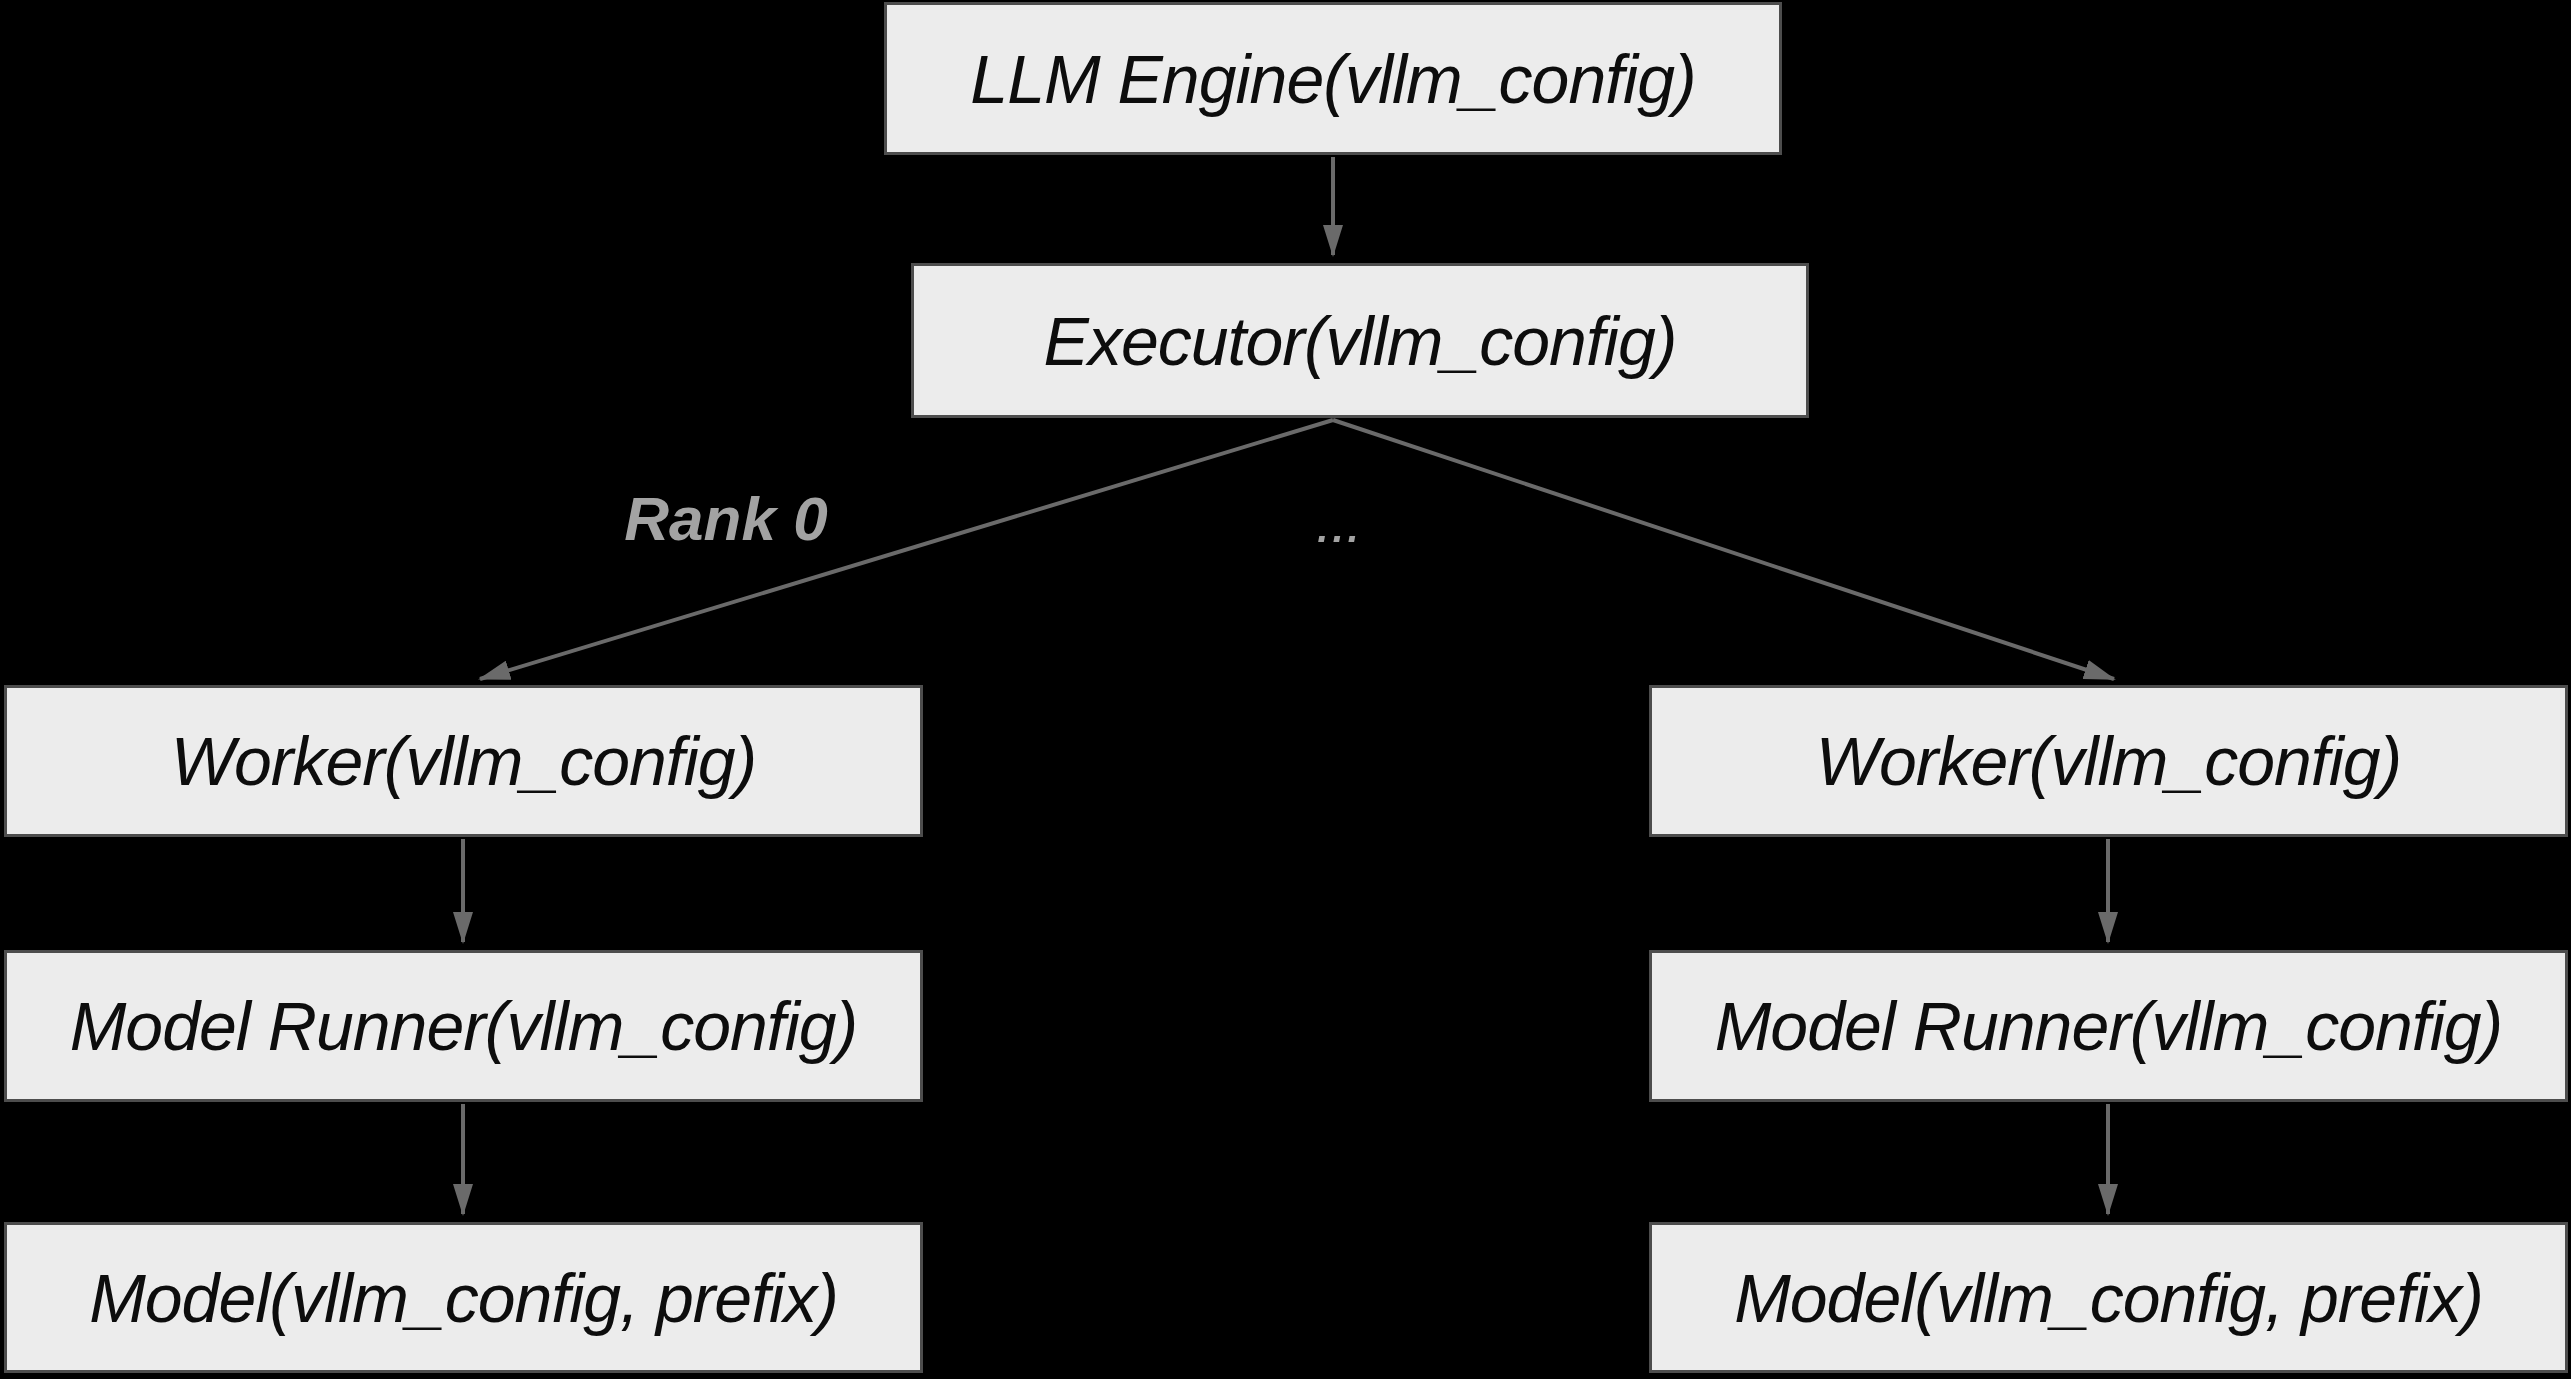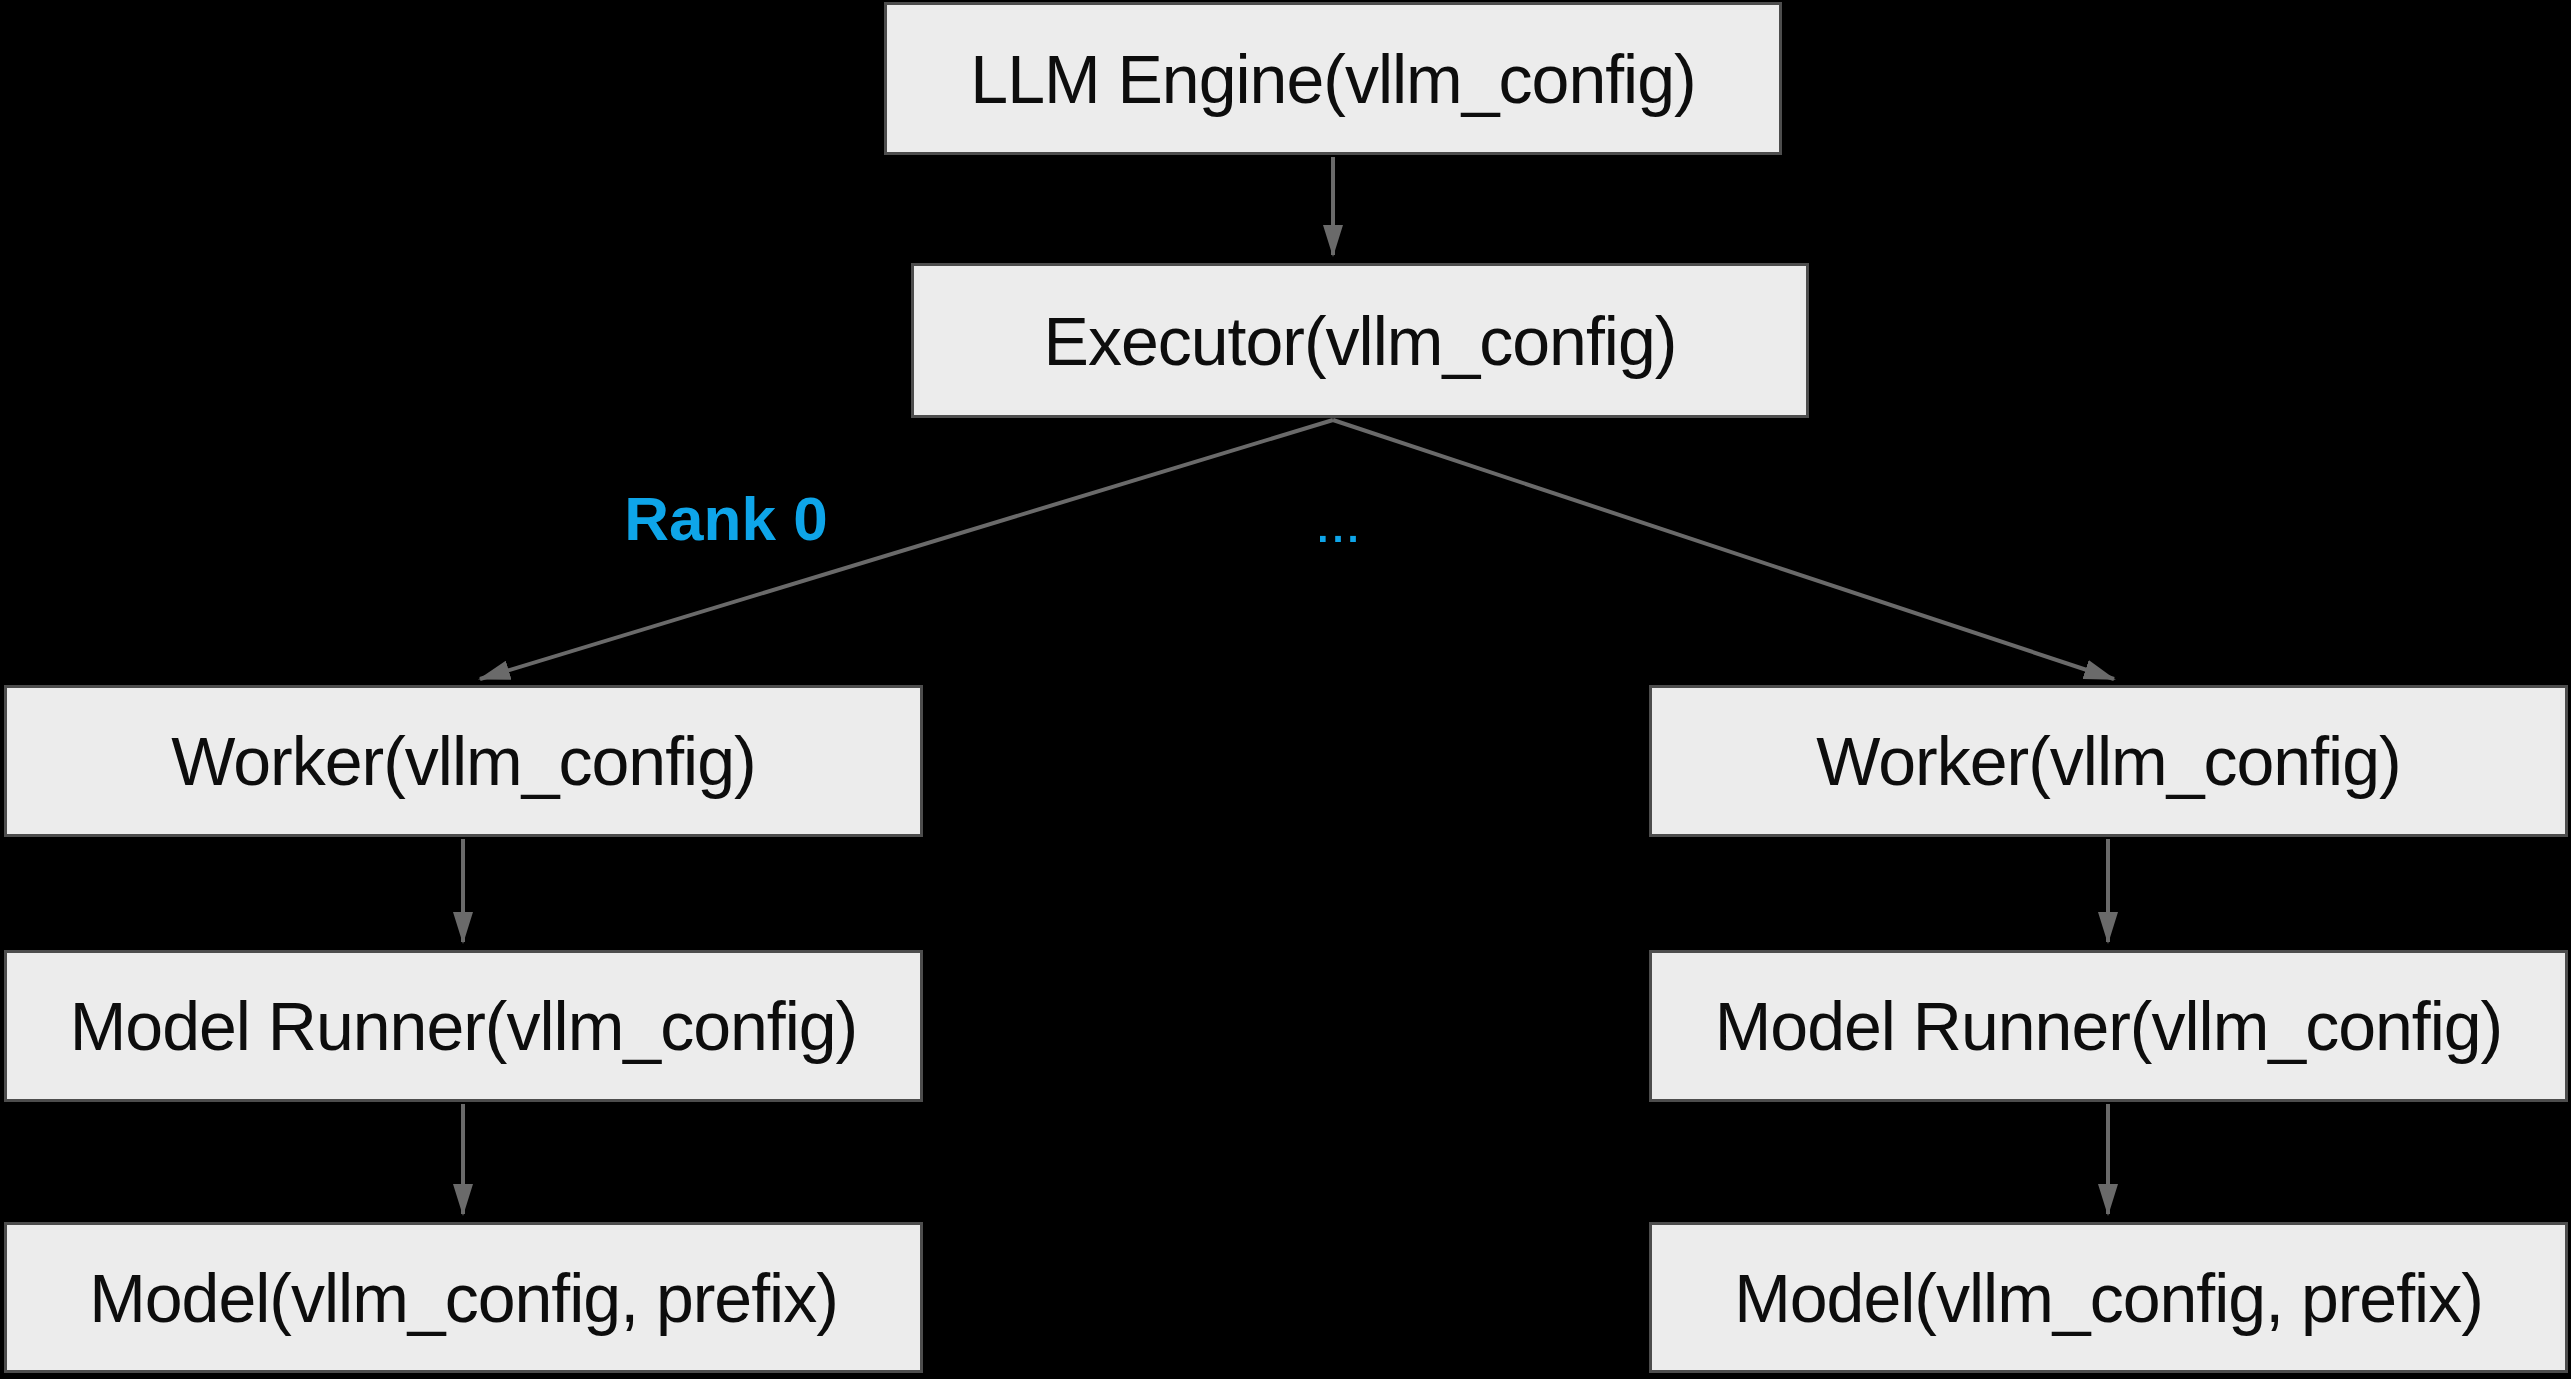--- a/index.html
+++ b/index.html
@@ -7,20 +7,21 @@
     padding: 0;
     background: #000000;
   }
   .stage {
     position: relative;
     width: 2571px;
     height: 1379px;
     background: #000000;
     overflow: hidden;
     font-family: "Liberation Sans", "DejaVu Sans", sans-serif;
+    font-style: italic;
   }
   .edges {
     position: absolute;
     left: 0;
     top: 0;
     width: 2571px;
     height: 1379px;
   }
   .edges line {
     stroke: #6a6a6a;
@@ -41,21 +42,21 @@
   .node-label {
     color: #0d0d0d;
     font-size: 68px;
     font-weight: 500;
     letter-spacing: -1px;
     white-space: nowrap;
   }
   .edge-label {
     position: absolute;
     transform: translate(-50%, -50%);
-    color: #0ea5e9;
+    color: #a3a3a3;
     font-size: 62px;
     font-weight: 600;
     white-space: nowrap;
   }
   .ellipsis-label {
     font-size: 40px;
     font-weight: 700;
     letter-spacing: 4px;
   }
 </style>

